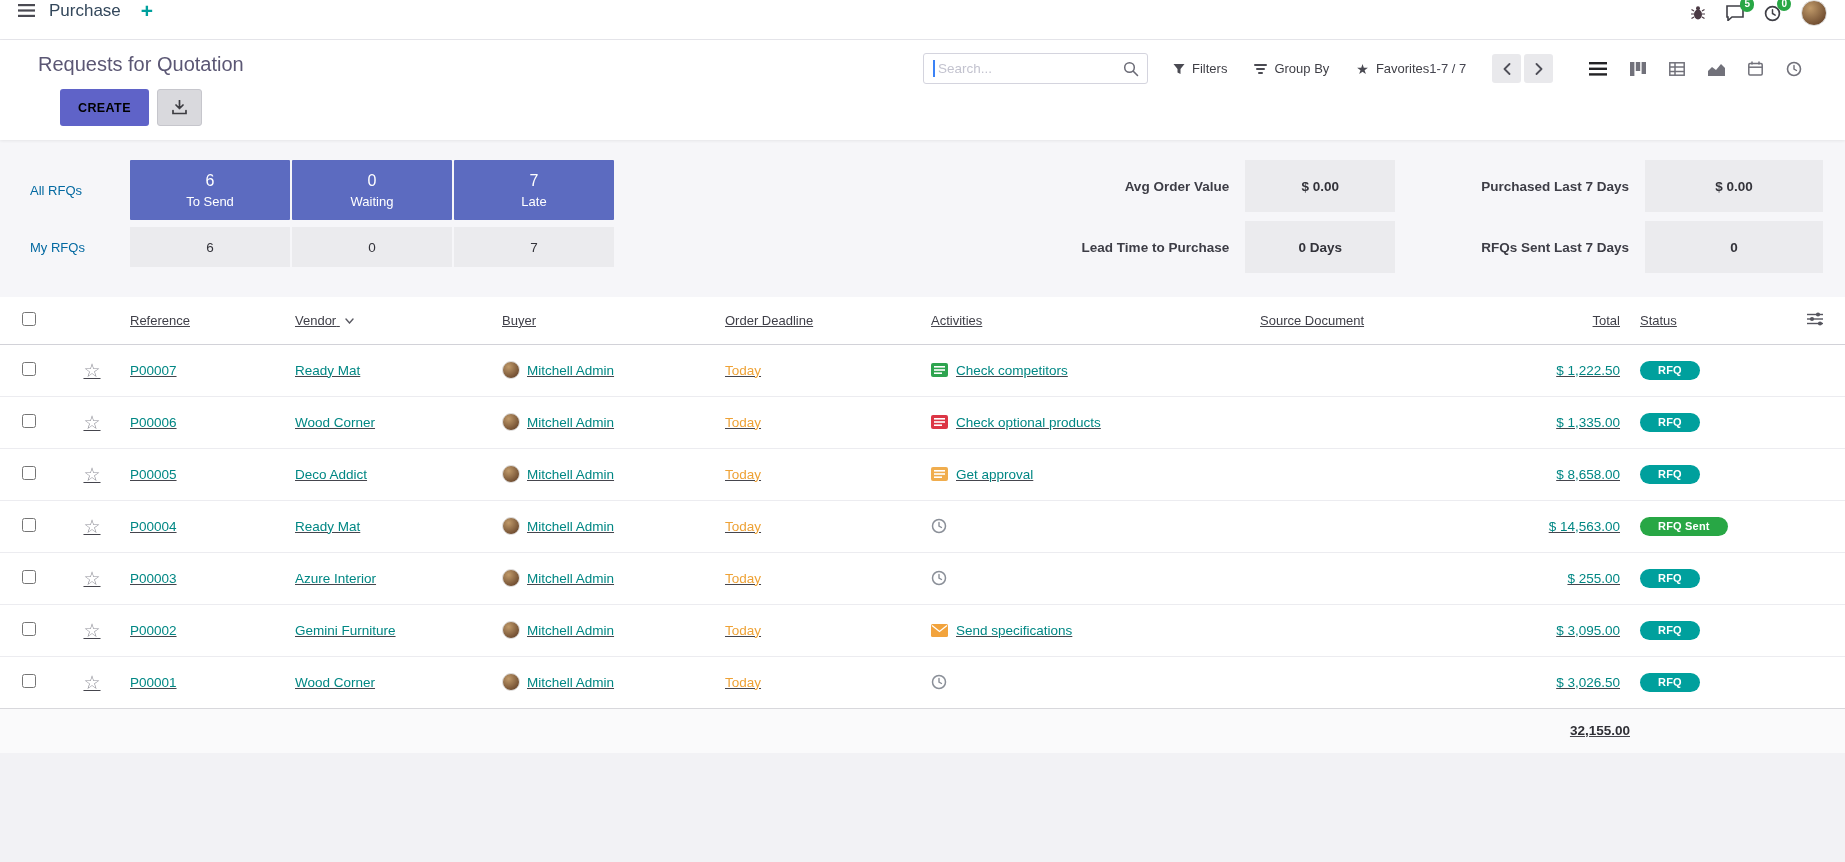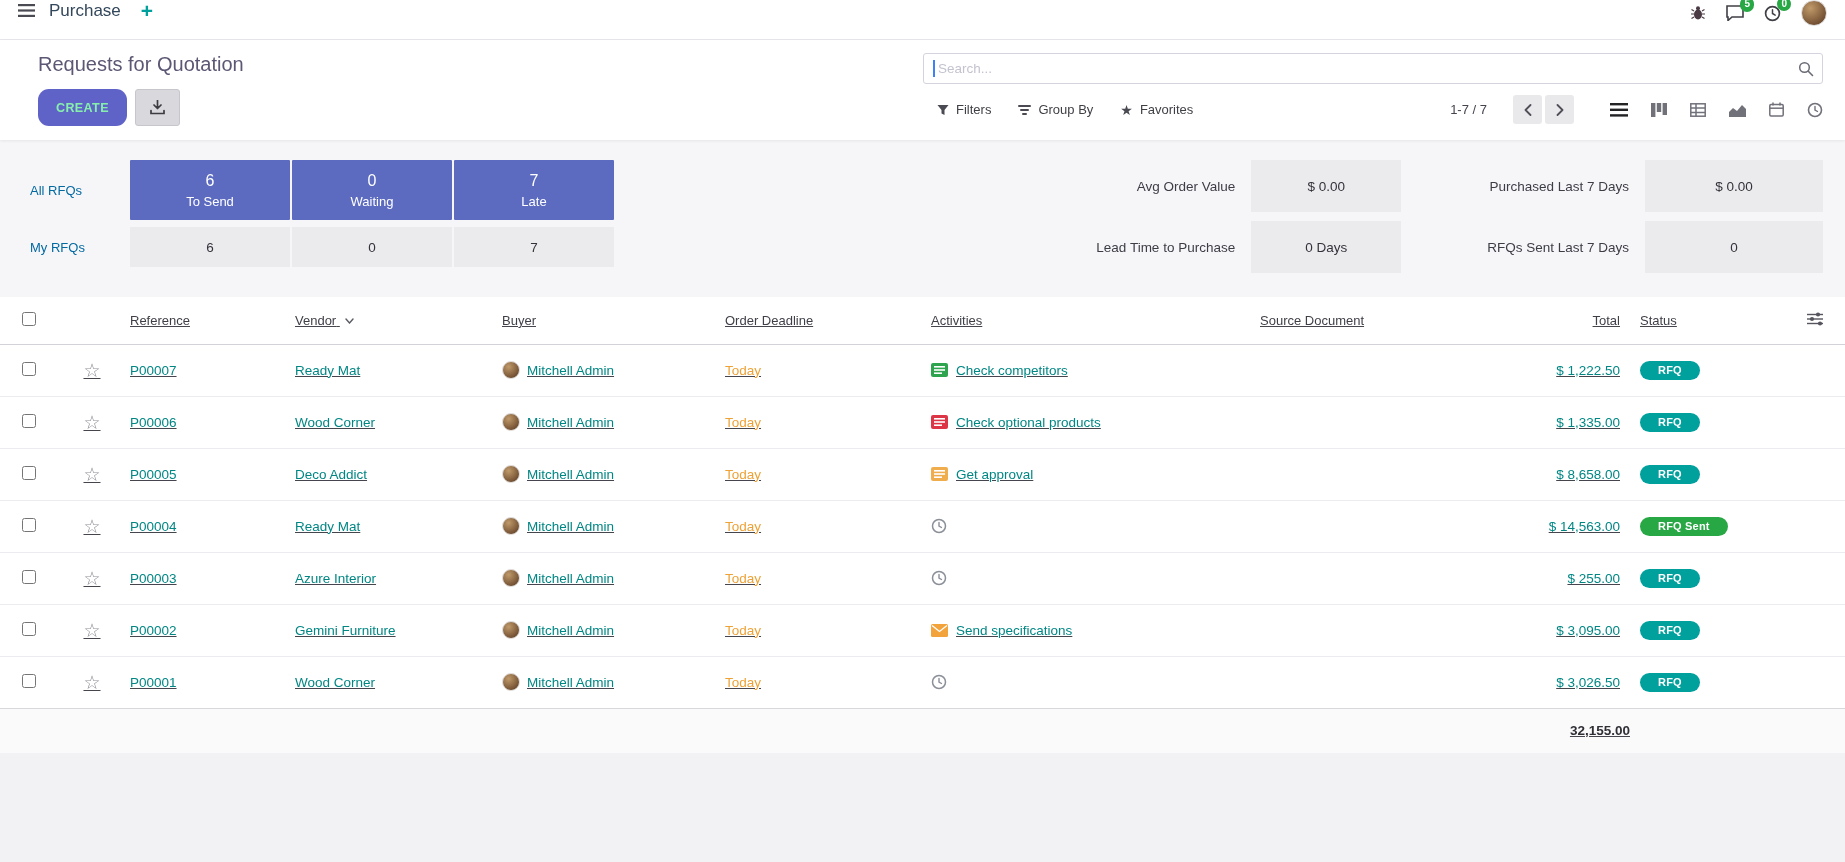--- a/index.html
+++ b/index.html
@@ -34,29 +34,29 @@
   
   .control-panel {
     background:#fff; padding:13px 22px 14px 38px;
     display:flex; justify-content:space-between; align-items:flex-start;
     box-shadow:0 1px 3px rgba(0,0,0,.07); position:relative; z-index:2;
   }
   .cp-left { display:flex; flex-direction:column; gap:13px; }
   .page-title { font-size:20px; font-weight:normal; color:#5b5774; }
   .cp-btn-row { display:flex; gap:8px; }
   .btn-create {
-    background:#5F63C8; color:#86efac; border:none; border-radius:11px;
+    background:#5F63C8; color:#000000; border:none; border-radius:3px;
     font-family:inherit; font-size:12.5px; font-weight:bold; letter-spacing:.4px;
-    padding:0 18px; height:37px; cursor:pointer;
+    padding:0 18px; height:37px; cursor:pointer;margin-left:22px;
   }
   .btn-export {
     background:#d9d9dd; border:1px solid #c6c6cc; border-radius:3px;
     width:45px; height:37px; display:flex; align-items:center; justify-content:center; cursor:pointer;
   }
-  .cp-right { width:900px; display:flex; flex-direction:column; gap:11px; }
+  .cp-right { width:900px; display:flex; flex-direction:row; gap:11px; }
   .searchbox {
     position:relative; height:31px; border:1px solid #d4d4de; border-radius:3px;
     background:#fff; display:flex; align-items:center; padding:0 32px 0 9px; cursor:text;
   }
   .caret-bar { width:2px; height:17px; background:#3b82f6; flex:0 0 auto; }
   .searchbox input {
     border:none; outline:none; flex:1; background:transparent;
     font-family:inherit; font-size:13.5px; color:#333; padding-left:3px;
   }
   .searchbox input::placeholder { color:#c3c3cf; }
@@ -86,21 +86,21 @@
     cursor:pointer; border-radius:1px;
   }
   .dash-card-count { font-size:16px; margin-bottom:4px; }
   .dash-card-label { font-size:13px; }
   .dash-mybox {
     width:160px; height:40px; background:#ebebee; margin-right:2px;
     display:flex; align-items:center; justify-content:center;
     font-size:13.5px; color:#33333a; cursor:pointer;
   }
   .dash-stats { display:grid; grid-template-columns:auto 150px auto 178px;
-    column-gap:16px; row-gap:9px; align-items:stretch; }
+    column-gap:16px; row-gap:9px; align-items:stretch;font-weight:bold; }
   .stat-label { font-size:13.5px; color:#3d3d46; text-align:right; align-self:center; }
   .dash-stats > .stat-label:nth-child(4n+3) { padding-left:70px; }
   .stat-value { background:#ebebee; height:52px; display:flex; align-items:center;
     justify-content:center; font-size:13.5px; color:#33333a; }
 
   
   .table-wrap { background:#fff; }
   .list-table { width:100%; border-collapse:collapse; table-layout:fixed; background:#fff;text-decoration:underline; }
   .list-table thead th {
     height:47px; font-size:13px; font-weight:normal; color:#3f3f48; text-align:left;

